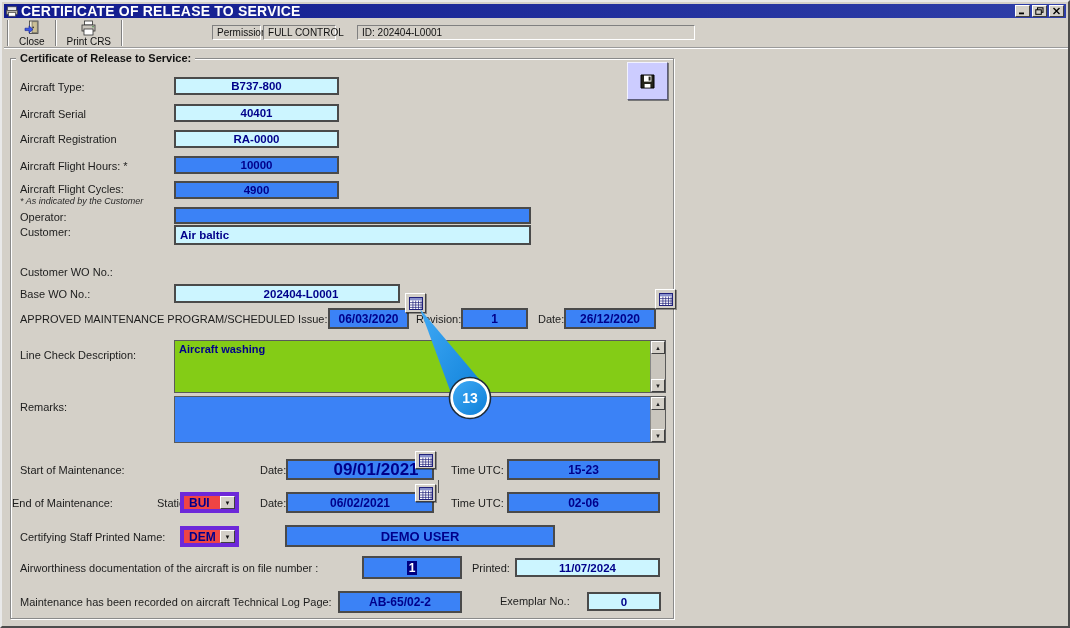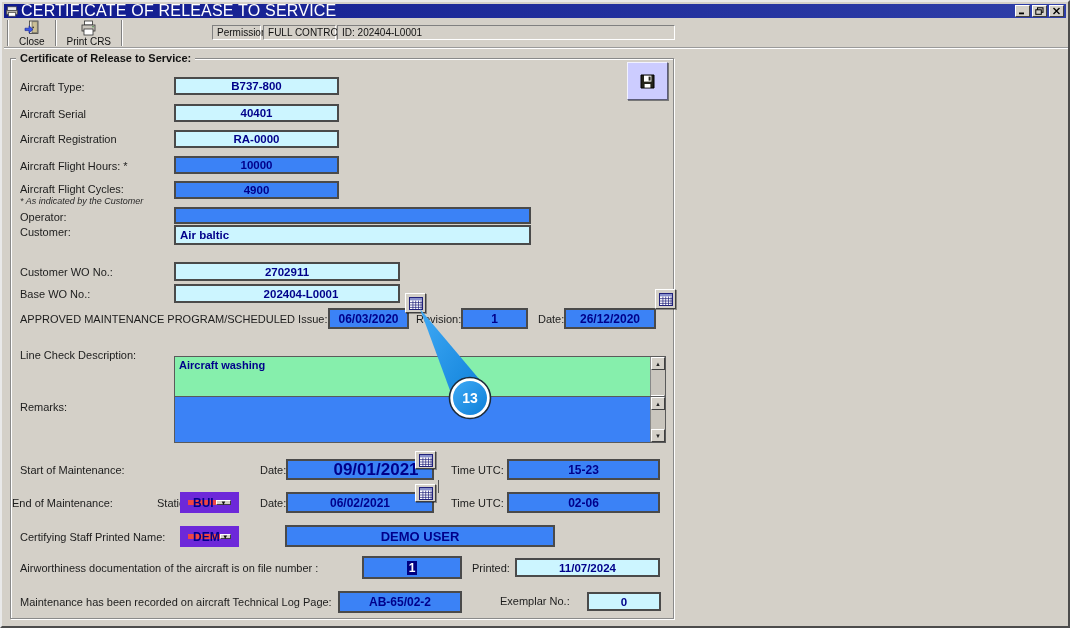--- a/index.html
+++ b/index.html
@@ -2,21 +2,21 @@
 <html><head>
 <meta charset="utf-8">
 <style>
   * { box-sizing: border-box; margin: 0; padding: 0; }
   body { margin:0; font-family:"Liberation Sans", sans-serif; background:#808080; }
   .window { position:relative; width:1070px; height:628px; background:#d4d0c8;
             border:2px solid; border-color:#e9e9e9 #4c4c4c #4c4c4c #e9e9e9; overflow:hidden; }
   .titlebar { position:absolute; left:2px; top:2px; width:1062px; height:14px;
               background:linear-gradient(90deg,#111b8e,#2e3ea8); color:#fff;
               display:flex; align-items:center; gap:3px; padding:0 2px; }
-  .titlebar .tt { font-size:16px; font-weight:normal; white-space:nowrap; letter-spacing:.2px; }
+  .titlebar .tt { font-size:14px; font-weight:bold; white-space:nowrap; letter-spacing:.2px; }
   .winbtns { margin-left:auto; display:flex; gap:2px; }
   .wbtn { width:15px; height:12px; background:#d4d0c8; border:1px solid;
           border-color:#fff #404040 #404040 #fff; display:flex; align-items:center; justify-content:center; }
   .toolbar { position:absolute; left:2px; top:16px; width:1066px; height:30px;
              display:flex; align-items:center; border-bottom:1px solid #9a9a9a; box-shadow:0 1px 0 #fff; }
   .vsep { width:0; height:26px; border-left:1px solid #808080; border-right:1px solid #fff; margin:0 3px; }
   .tbtn { height:28px; padding:1px 7px 0; display:flex; flex-direction:column; align-items:center;
           justify-content:center; font-size:10px; color:#111; background:transparent; border:none; }
   .sunken { height:15px; background:#d4d0c8; border:1px solid; border-color:#808080 #fff #fff #808080;
             font-size:10px; color:#111; display:flex; align-items:center; padding:0 4px; white-space:nowrap; }
@@ -27,29 +27,29 @@
   .lbl { position:absolute; font-size:11px; color:#1c1c1c; white-space:nowrap; }
   .foot { position:absolute; font-size:9px; font-style:italic; color:#2a2a2a; white-space:nowrap; }
   .fld { position:absolute; border:2px solid #4a4a4a; display:flex; align-items:center; justify-content:center;
          font-size:11.5px; font-weight:bold; color:#00008b; white-space:nowrap; }
   .cyan { background:#ccf5ff; }
   .green { background:#3b82f6; }
   .fld.left { justify-content:flex-start; padding-left:4px; }
   .sel { background:#000080; color:#fff; padding:0 2px; }
   .tarea { position:absolute; border:1px solid #5a5a5a; font-size:11px; font-weight:bold;
            color:#00008b; padding:2px 4px; }
-  .cyanlite { background:#86efac;margin-top:16px; }
+  .cyanlite { background:#84cc16; }
   .sbar { position:absolute; top:0; right:0; bottom:0; width:15px; background:#c9c5bd;
           border-left:1px solid #888; display:flex; flex-direction:column; justify-content:space-between; }
   .sarr { height:13px; background:#d4d0c8; border:1px solid; border-color:#fff #404040 #404040 #fff;
           font-size:6px; color:#222; display:flex; align-items:center; justify-content:center; }
   .calbtn { position:absolute; width:21px; height:20px; background:#d4d0c8; border:1px solid;
             border-color:#fff #404040 #404040 #fff; box-shadow:1px 1px 0 rgba(0,0,0,.35);
             display:flex; align-items:center; justify-content:center; z-index:5; }
-  .ddl { position:absolute; border:8px solid #6d28d9; background:#ef4444; display:flex; align-items:stretch; }
+  .ddl { position:absolute; border:4px solid #6d28d9; background:#ef4444; display:flex; align-items:stretch; }
   .ddl-val { flex:1; font-size:12px; font-weight:bold; color:#00008b; padding-left:5px;
              display:flex; align-items:center; }
   .ddl-btn { width:15px; background:#d4d0c8; border:1px solid; border-color:#fff #404040 #404040 #fff;
              font-size:6px; color:#111; display:flex; align-items:center; justify-content:center; }
   .savebtn { position:absolute; left:625px; top:60px; width:41px; height:38px; background:#ccccff;
              border:1px solid; border-color:#f2f2ff #5c5c7a #5c5c7a #f2f2ff;
              box-shadow:1px 1px 0 #777; display:flex; align-items:center; justify-content:center; }
   .callout { position:absolute; left:395px; top:280px; z-index:40; pointer-events:none; }
   .connector { position:absolute; background:#555; }
 </style>
@@ -102,21 +102,21 @@
         <rect x="4.5" y="1" width="8" height="4" fill="#fff" stroke="#333" stroke-width="0.8"></rect>
         <rect x="2" y="5" width="13" height="6" fill="#c9c5bd" stroke="#333" stroke-width="0.8"></rect>
         <rect x="4" y="9" width="9" height="6" fill="#fff" stroke="#333" stroke-width="0.8"></rect>
         <circle cx="13" cy="6.8" r="0.8" fill="#3a8a3a"></circle>
       </svg>
       <span>Print CRS</span>
     </button>
     <div class="vsep"></div>
     <div class="sunken" style="margin-left:86px; width:49px;">Permission:</div>
     <div class="sunken" style="margin-left:2px; width:73px;">FULL CONTROL</div>
-    <div class="sunken" style="margin-left:1px; width:338px;">ID: 202404-L0001</div>
+    <div class="sunken" style="margin-left:21px; width:338px;">ID: 202404-L0001</div>
   </div>
 
   <div class="groupbox"></div>
   <div class="grouplabel">Certificate of Release to Service:</div>
 
   <button class="savebtn">
     <svg width="17" height="17" viewBox="0 0 17 17">
       <path d="M2 2 h13 v13 h-13 z" fill="#23231a" stroke="#000"></path>
       <rect x="5" y="2.6" width="7.4" height="6" fill="#fff"></rect>
       <rect x="9.6" y="3.6" width="2" height="4" fill="#23231a"></rect>
@@ -141,21 +141,20 @@
 
   <span class="foot" style="left:18px; top:194px;">* As indicated by the Customer</span>
 
   <span class="lbl" style="left:18px; top:209px;">Operator:</span>
   <div class="fld green left" style="left:172px; top:205px; width:357px; height:17px;"></div>
 
   <span class="lbl" style="left:18px; top:224px;">Customer:</span>
   <div class="fld cyan left" style="left:172px; top:223px; width:357px; height:20px;">Air baltic</div>
 
   <span class="lbl" style="left:18px; top:264px;">Customer WO No.:</span>
-  <div class="fld cyan" style="left:172px; top:260px; width:226px; height:19px;">2702911</div>
 
   <span class="lbl" style="left:18px; top:286px;">Base WO No.:</span>
   <div class="fld cyan" style="left:172px; top:282px; width:226px; height:19px;padding-left:28px;">202404-L0001</div>
 
   <button class="calbtn" style="left:403px; top:291px;">
       <svg width="14" height="13" viewBox="0 0 14 13">
         <rect x="0.5" y="0.5" width="13" height="12" fill="#fff" stroke="#20207a"></rect>
         <rect x="1" y="1" width="12" height="2.4" fill="#8890cc"></rect>
         <g stroke="#20207a" stroke-width="0.7">
           <line x1="1" y1="5.6" x2="13" y2="5.6"></line>

